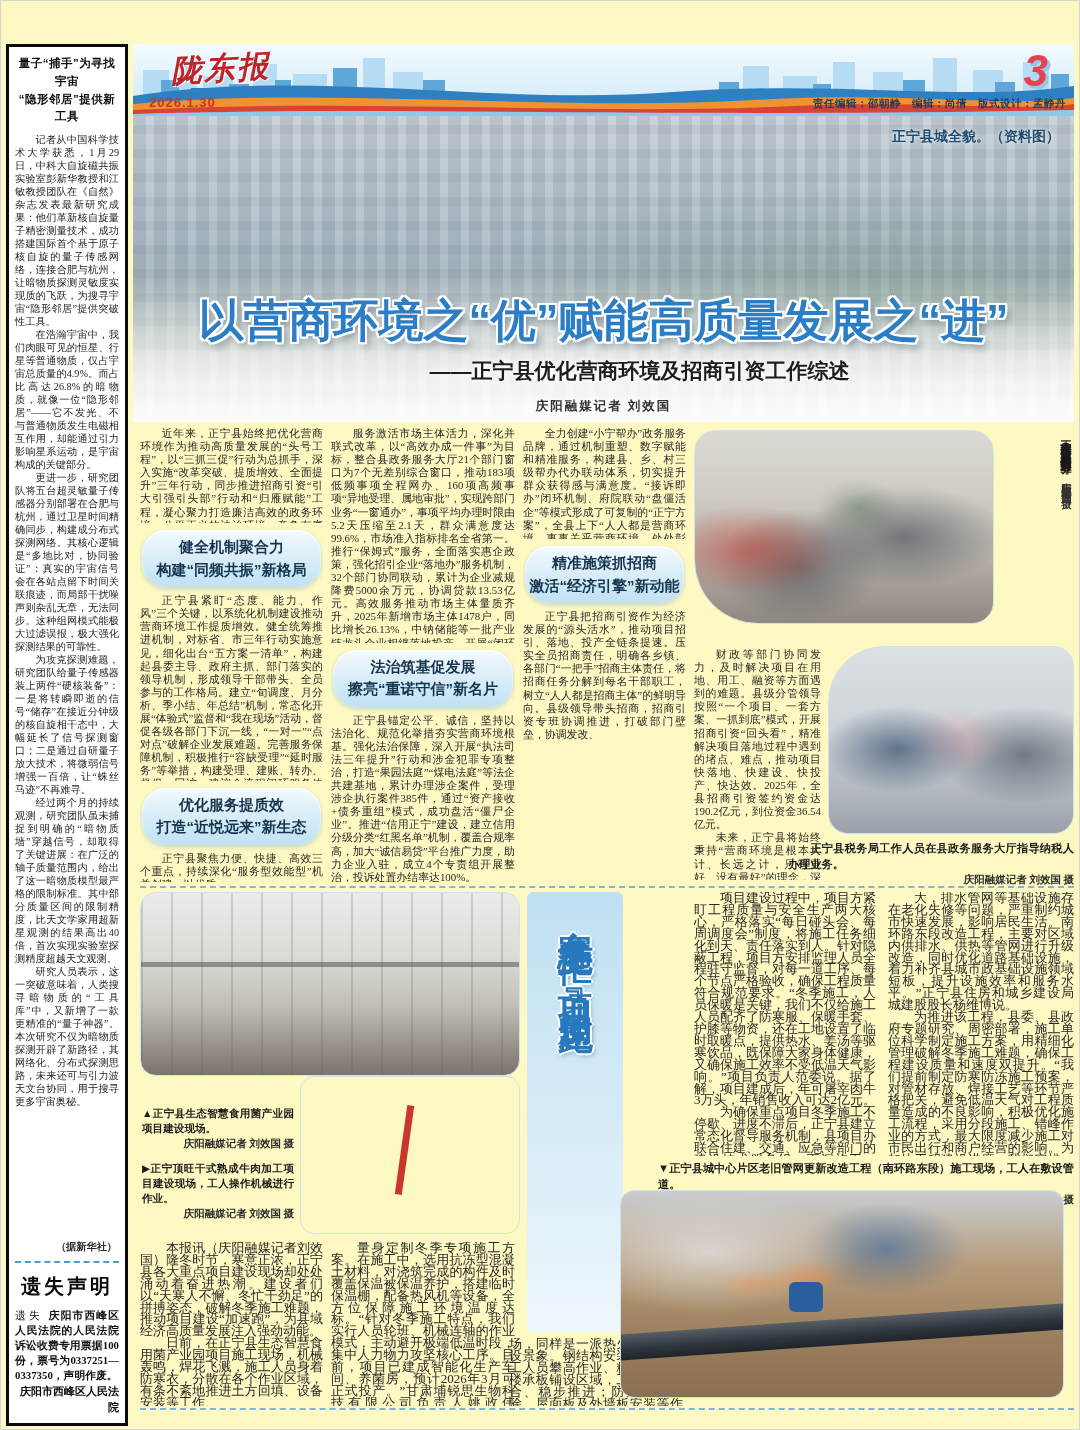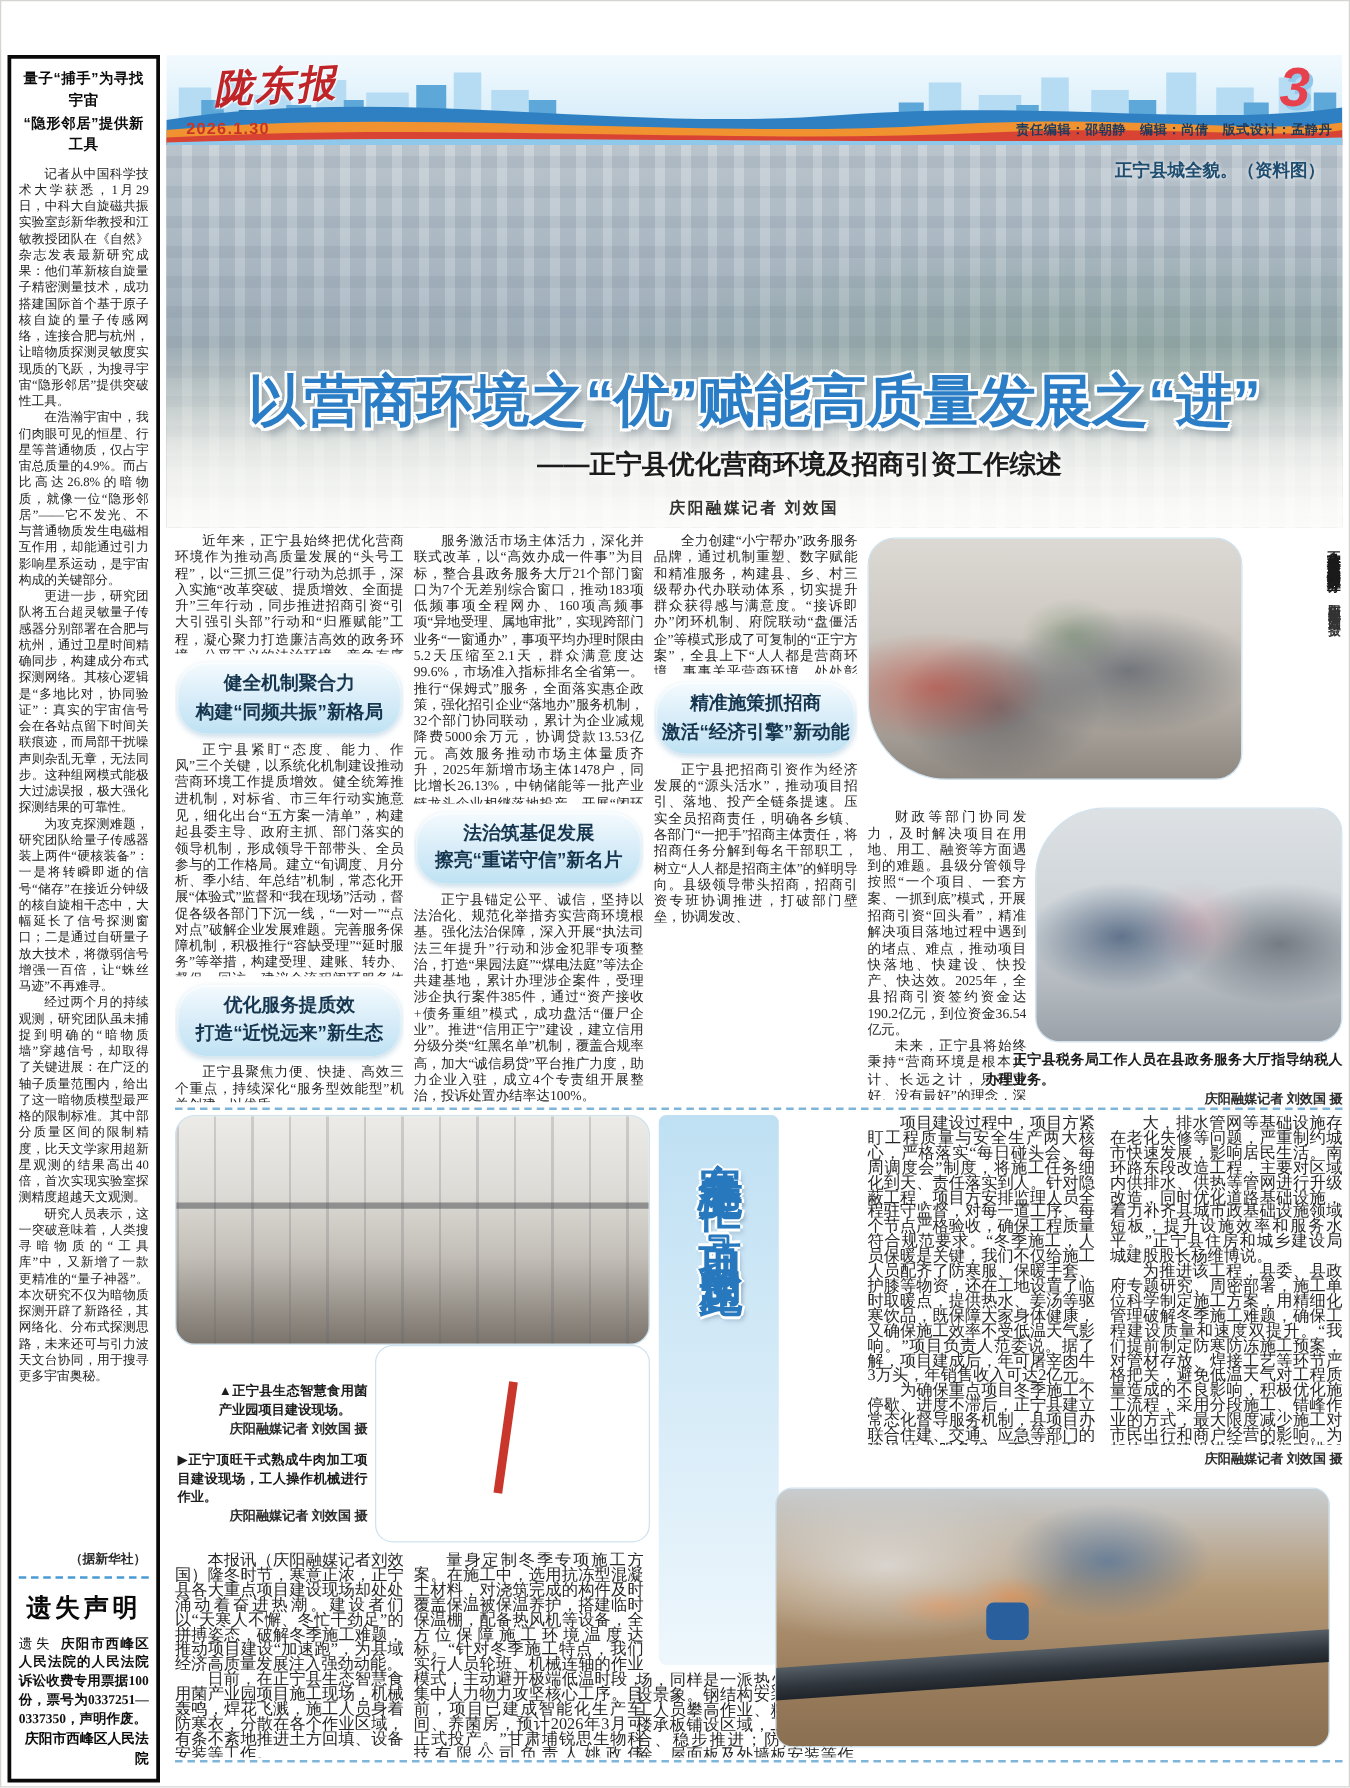--- a/index.html
+++ b/index.html
@@ -1,16 +1,16 @@
 <!DOCTYPE html>
 <html><head>
 <meta charset="utf-8">
 <style>
   html,body{margin:0;padding:0;background:#e8e8e6;}
-  .page{position:relative;width:1080px;height:1430px;background:#ffffff;overflow:hidden;
+  .page{position:relative;width:1080px;height:1430px;background:#fef9c3;overflow:hidden;
         font-family:"Liberation Serif","DejaVu Serif",serif;color:#2b2b2b;box-shadow:0 0 0 1px #d5d5d2 inset;}
   .abs{position:absolute;}
 
   
   .sidebar{left:6px;top:44px;width:122px;height:1382px;border:3px solid #0a0a0a;background:#fff;
            box-sizing:border-box;padding:8px 6px 8px;display:flex;flex-direction:column;overflow:hidden;}
   .sb-title{font-family:"Liberation Sans","DejaVu Sans",sans-serif;font-weight:900;font-size:11.5px;
             line-height:1.55;text-align:center;color:#0c0c0c;margin-bottom:7px;letter-spacing:.5px;}
   .sb-body{flex:1 1 auto;overflow:hidden;}
   .sb-p{margin:0;text-indent:2em;font-size:10.2px;line-height:13px;text-align:justify;color:#222;}
@@ -283,21 +283,21 @@
   <div class="abs dashed" style="left:140px;top:886px;width:934px;"></div>
 
   <div class="abs photo photo-factory">
     <div class="beam"></div>
   </div>
   <div class="abs photo photo-steel">
     <div class="crane"></div>
   </div>
 
   <div class="abs cap-block" style="left:142px;top:1106px;width:152px;font-size:10.6px;line-height:15px;">
-    <p class="t" style="text-indent:0;margin-left:33px;">▲正宁县生态智慧食用菌产业园项目建设现场。</p>
+    <p class="t" style="text-indent:0;">▲正宁县生态智慧食用菌产业园项目建设现场。</p>
     <div class="cap-credit">庆阳融媒记者 刘效国 摄</div>
     <p class="t" style="text-indent:0;margin-top:10px;">▶正宁顶旺干式熟成牛肉加工项目建设现场，工人操作机械进行作业。</p>
     <div class="cap-credit">庆阳融媒记者 刘效国 摄</div>
   </div>
 
   <div class="abs col bt bt-sm" style="left:140px;top:1242px;width:183px;height:164px;">
       <p class="para">本报讯（庆阳融媒记者刘效国）隆冬时节，寒意正浓，正宁县各大重点项目建设现场却处处涌动着奋进热潮。建设者们以“天寒人不懈、冬忙干劲足”的拼搏姿态，破解冬季施工难题，推动项目建设“加速跑”，为县域经济高质量发展注入强劲动能。</p>
       <p class="para">日前，在正宁县生态智慧食用菌产业园项目施工现场，机械轰鸣，焊花飞溅，施工人员身着防寒衣，分散在各个作业区域，有条不紊地推进土方回填、设备安装等工作。</p>
       <p class="para">正宁县生态智慧食用菌产业园项目位于宫河镇王录村现代农业示范园内，由甘肃埔锐思生物科技有限公司投资2.2亿元建设，规划总占地面积96亩。为攻克冬季低温对施工质量的影响，项目部提前谋划，科学部署，</p>
     </div>
@@ -316,20 +316,21 @@
       <p class="para">项目建设过程中，项目方紧盯工程质量与安全生产两大核心，严格落实“每日碰头会、每周调度会”制度，将施工任务细化到天、责任落实到人。针对隐蔽工程，项目方安排监理人员全程驻守监督，对每一道工序、每个节点严格验收，确保工程质量符合规范要求。“冬季施工，人员保暖是关键，我们不仅给施工人员配齐了防寒服、保暖手套、护膝等物资，还在工地设置了临时取暖点，提供热水、姜汤等驱寒饮品，既保障大家身体健康，又确保施工效率不受低温天气影响。”项目负责人范委说。据了解，项目建成后，年可屠宰肉牛3万头，年销售收入可达2亿元。</p>
       <p class="para">为确保重点项目冬季施工不停歇、进度不滞后，正宁县建立常态化督导服务机制，县项目办联合住建、交通、应急等部门的建设技术服务组，下沉施工一线“把脉问诊”，现场解决混凝土养护、钢结构焊接等冬季施工技术难题。同时，督促各项目单位落细落实冬季施工安全防护措施，强化建筑材料储备与施工机械保养维护，推动各重点项目按时间节点稳步推进，力争早日投产达效。</p>
     </div>
   <div class="abs col bt bt-sm" style="left:888px;top:892px;width:186px;height:264px;">
       <p class="para">大，排水管网等基础设施存在老化失修等问题，严重制约城市快速发展，影响居民生活。南环路东段改造工程，主要对区域内供排水、供热等管网进行升级改造，同时优化道路基础设施，着力补齐县城市政基础设施领域短板，提升设施效率和服务水平。”正宁县住房和城乡建设局城建股股长杨维博说。</p>
       <p class="para">为推进该工程，县委、县政府专题研究、周密部署，施工单位科学制定施工方案，用精细化管理破解冬季施工难题，确保工程建设质量和速度双提升。“我们提前制定防寒防冻施工预案，对管材存放、焊接工艺等环节严格把关，避免低温天气对工程质量造成的不良影响，积极优化施工流程，采用分段施工、错峰作业的方式，最大限度减少施工对市民出行和商户经营的影响。为加快工程建设进度，我们安排20名工人分两班作业。截至目前，已完成总工程量的30%，预计2026年6月份可全面竣工。”正宁县恒安建设公司项目经理薛维亨说。</p>
       <p class="para">据悉，该工程建成后，将彻底解决该区域管网老化、跑冒滴漏等问题，大幅提升供排水、供热保障能力和运行效率，切实改善沿线居民生活品质，为正宁县城基础设施提档升级、高质量发展注入强劲动力。</p>
     </div>
 
   <div class="abs cap-block" style="left:658px;top:1160px;width:416px;">
+    <p class="t" style="text-indent:0;">▼正宁县城中心片区老旧管网更新改造工程（南环路东段）施工现场，工人在敷设管道。</p>
     <div class="cap-credit">庆阳融媒记者 刘效国 摄</div>
   </div>
   <div class="abs photo photo-pipe">
     <div class="pipe"></div>
     <div class="valve"></div>
   </div>
 
   <div class="abs dashed" style="left:140px;top:1408px;width:934px;"></div>
 
 </div>

